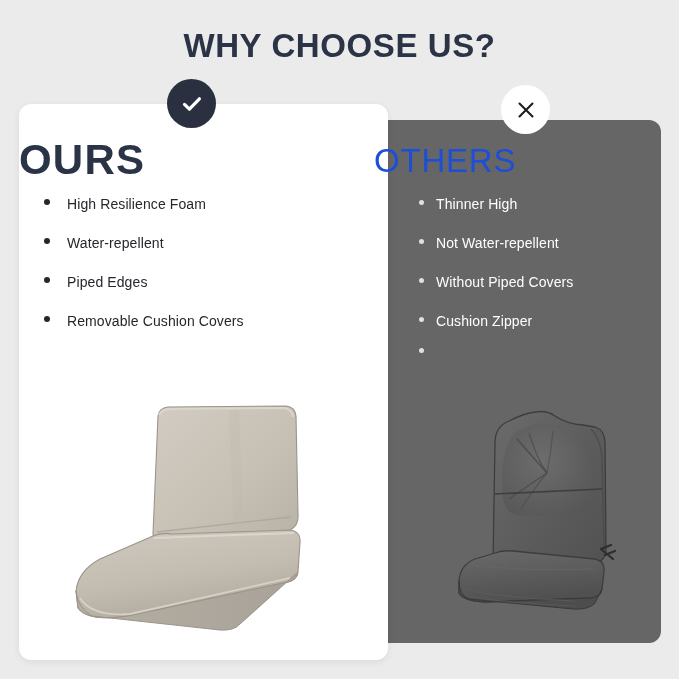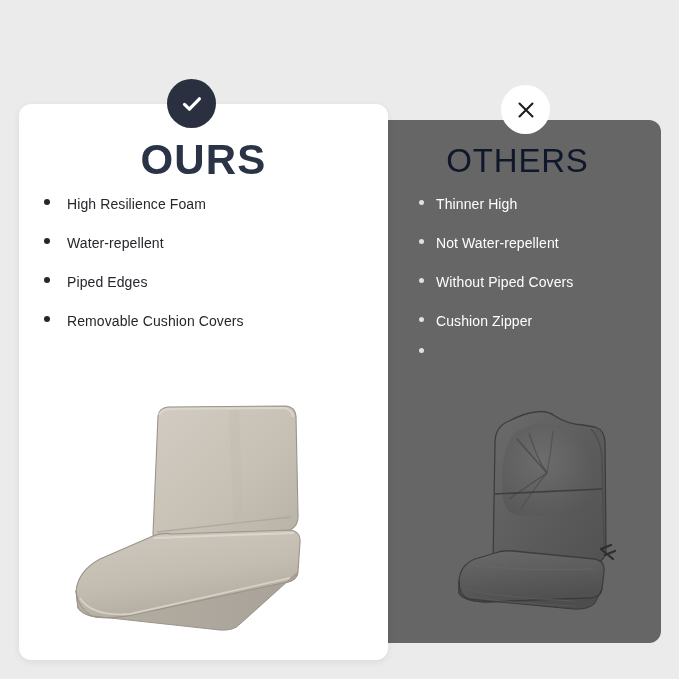--- a/index.html
+++ b/index.html
@@ -84,21 +84,20 @@
     left: 501px;
     top: 85px;
     background: #ffffff;
   }
 
   .badge svg { display: block; }
 
   
   .col-head {
     position: absolute;
-    text-align: center;
     font-family: "Liberation Sans", sans-serif;
   }
 
   .head-ours {
     left: 19px;
     top: 136px;
     width: 369px;
     font-size: 42px;
     font-weight: 700;
     letter-spacing: 1.2px;
@@ -106,21 +105,21 @@
     z-index: 5;
   }
 
   .head-others {
     left: 374px;
     top: 142px;
     width: 287px;
     font-size: 33px;
     font-weight: 400;
     letter-spacing: 0.8px;
-    color: #0f172a;
+    color: #1d4ed8;
     z-index: 5;
   }
 
   .bullets {
     position: absolute;
     list-style: none;
     z-index: 5;
   }
 
   .bullets-ours {
@@ -191,20 +190,21 @@
     height: 225px;
   }
 
   .product svg { display: block; width: 100%; height: 100%; }
 </style>
 </head>
 <body>
 
 <div class="stage">
 
+  <div class="page-title">WHY CHOOSE US?</div>
 
   <div class="panel panel-others"></div>
 
   <div class="panel panel-ours"></div>
 
   <div class="badge badge-check">
     <span>
       <svg width="26" height="26" viewBox="0 0 26 26" aria-hidden="true">
         <path d="M5.5 13.4 L10.4 18.2 L20.4 7.8" fill="none" stroke="#ffffff" stroke-width="3.2" stroke-linecap="round" stroke-linejoin="round"></path>
       </svg>

